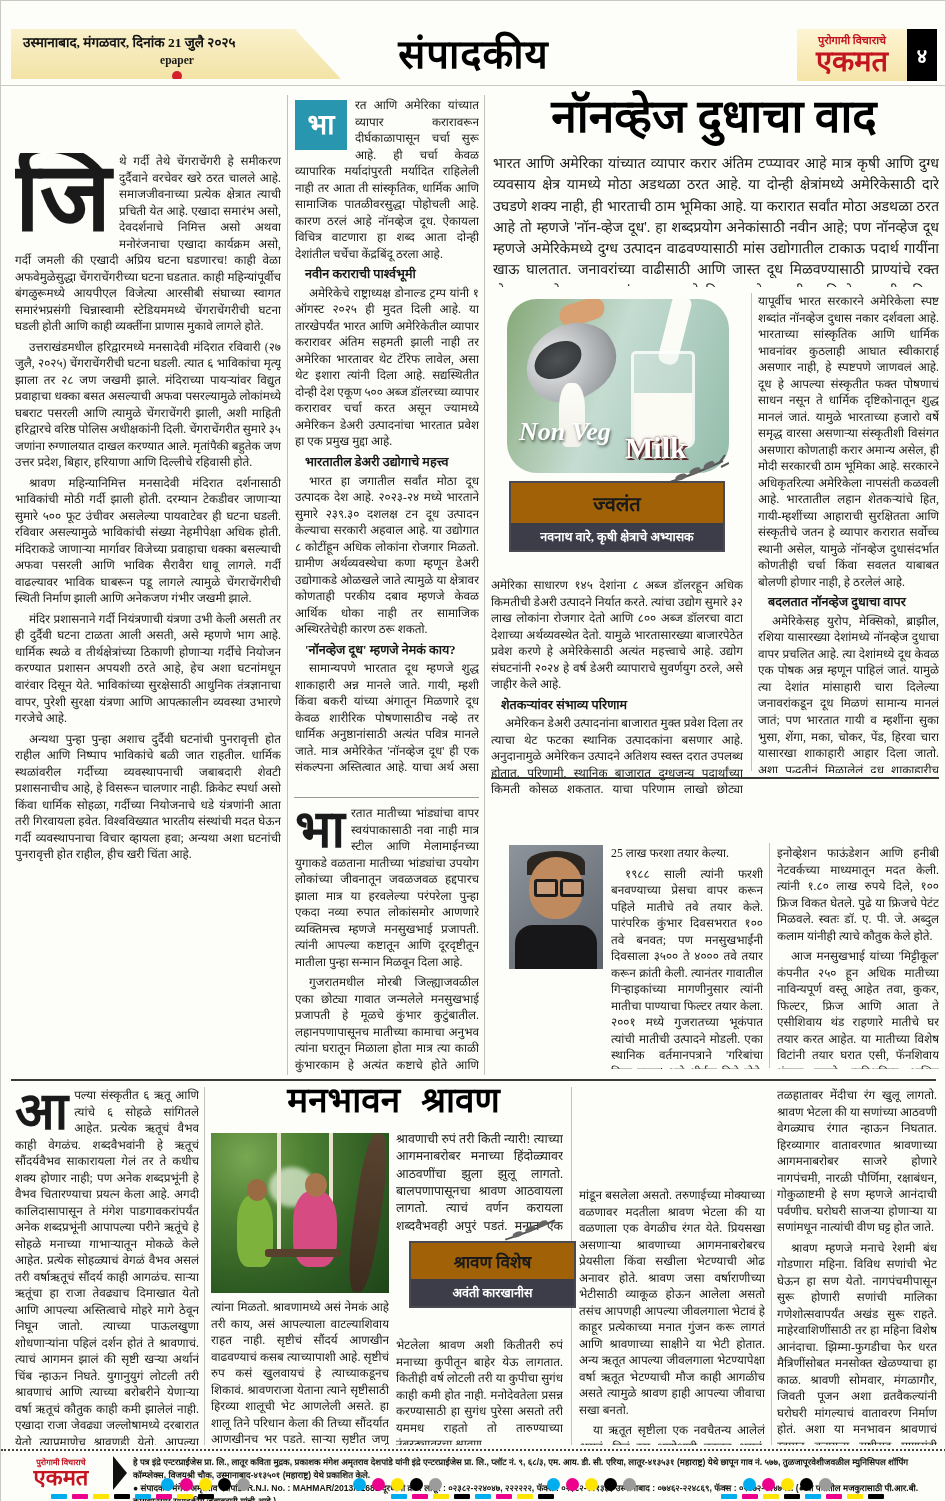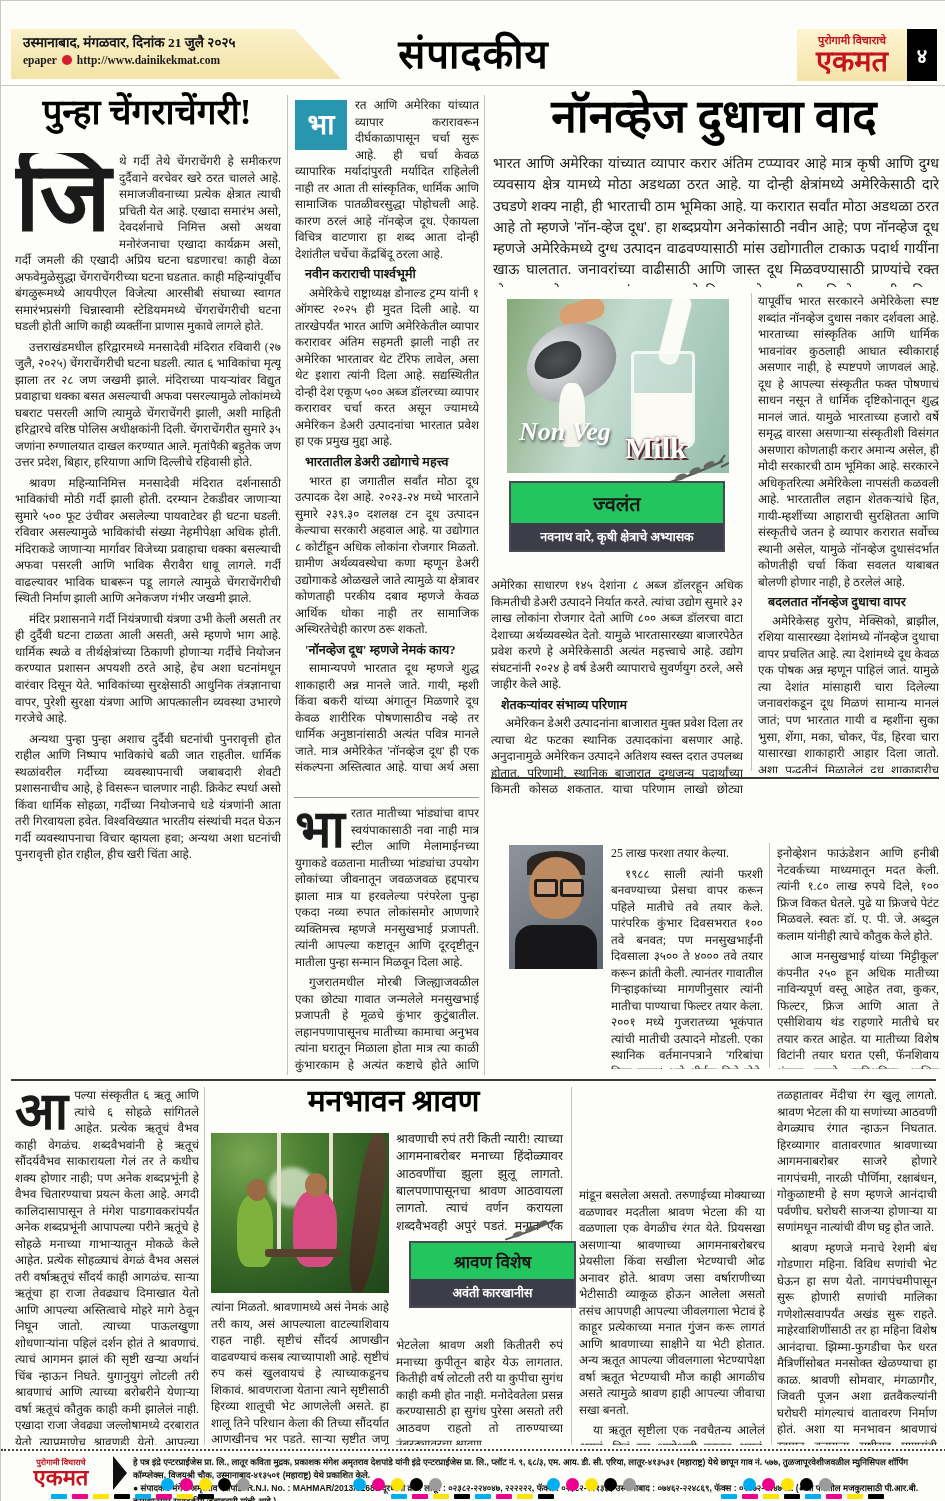--- a/index.html
+++ b/index.html
@@ -7,47 +7,47 @@
         font-family:"Liberation Serif","DejaVu Sans",serif;color:#1a1a1a;overflow:hidden;
         border:1px solid #c9c9c3;}
   .abs{position:absolute;}
   .rule-v{position:absolute;width:1px;background:#c2c2ba;}
   .rule-h{position:absolute;height:1px;background:#9a9a92;}
   .rule-h.thick{height:2px;background:#3a3a36;}
   
   .hdr-left{left:10px;top:28px;width:330px;height:50px;background:linear-gradient(#faf1cc,#f3e3a6);
             clip-path:polygon(0 0,86% 0,100% 100%,0 100%);padding:4px 10px 0 12px;box-sizing:border-box;}
   .dateline{font-size:13.5px;font-weight:bold;color:#111;}
-  .epaper-row{font-size:11.5px;font-weight:bold;margin-top:3px;display:flex;align-items:center;gap:5px;}
+  .epaper-row{font-size:11.5px;font-weight:bold;margin-top:3px;display:flex;align-items:center;gap:5px;flex-direction:column;}
   .epaper-dot{width:10px;height:10px;border-radius:50%;background:#d41f2c;display:inline-block;}
   .section-title{left:300px;top:24px;width:345px;text-align:center;font-size:40px;font-weight:bold;color:#000;letter-spacing:1px;}
   .masthead{left:796px;top:28px;width:110px;height:52px;background:linear-gradient(#fdf4d2,#f5e4a8);
             text-align:center;padding-top:3px;box-sizing:border-box;}
   .masthead .tag{font-size:11px;font-weight:bold;color:#c41420;}
   .masthead .name{font-size:29px;font-weight:bold;color:#c41420;line-height:1;}
   .pagenum{left:906px;top:28px;width:30px;height:52px;background:#000;color:#fff;display:flex;align-items:center;justify-content:center;font-size:20px;font-weight:bold;}
   
   .headline{font-weight:bold;color:#000;text-align:center;line-height:1.05;}
   
   .body-col{font-size:11.8px;line-height:1.4;text-align:justify;overflow:hidden;}
   .body-col p{margin:0 0 4px 0;text-indent:14px;}
   .body-col p.noindent{text-indent:0;}
   .subhead{font-weight:bold;font-size:12.6px;margin:3px 0 1px 10px;text-indent:0;}
   .intro{font-size:14.2px;line-height:1.5;text-align:justify;overflow:hidden;font-weight:500;}
   .dropcap-big{float:left;font-size:96px;line-height:.78;font-weight:bold;margin:8px 8px 0 0;}
   .dropcap-box{float:left;width:52px;height:50px;background:#2796ae;color:#fff;display:flex;align-items:center;justify-content:center;
                font-size:28px;font-weight:bold;margin:3px 8px 2px 0;}
   .dropcap-med{float:left;font-size:52px;line-height:.8;font-weight:bold;margin:4px 6px 0 0;}
   
-  .panel{border:2px solid #4a4a52;background:#22c55e;box-sizing:border-box;}
+  .panel{border:2px solid #4a4a52;background:#a16207;box-sizing:border-box;}
   .panel .ptitle{text-align:center;font-size:20px;font-weight:bold;padding:7px 0 6px;}
   .panel .pstrip{background:#3d3d4a;color:#fff;text-align:center;font-size:12.5px;font-weight:bold;padding:5px 3px;}
   .leaf-svg{position:absolute;}
   
-  .milk-img{background:linear-gradient(110deg,#86a878 0%,#c5dcd2 45%,#93bcab 100%);overflow:hidden;}
+  .milk-img{background:linear-gradient(110deg,#86a878 0%,#c5dcd2 45%,#93bcab 100%);overflow:hidden;border-radius:30px;}
   .bucket{position:absolute;left:18px;top:26px;width:92px;height:74px;border-radius:50% 50% 46% 46%;
           background:radial-gradient(circle at 35% 35%,#efefef,#9fa3a6 70%,#6f7376);transform:rotate(-28deg);}
   .bucket-hole{position:absolute;left:26px;top:44px;width:50px;height:34px;border-radius:50%;background:radial-gradient(#4e5254,#2e3234);transform:rotate(-28deg);}
   .hand{position:absolute;left:52px;top:2px;width:46px;height:22px;border-radius:12px;background:#d9a071;transform:rotate(-18deg);}
   .pour1{position:absolute;left:52px;top:84px;width:26px;height:64px;background:linear-gradient(#fdfdf8,#f2f2ea);border-radius:40% 40% 30% 30%;}
   .glass{position:absolute;right:34px;top:52px;width:58px;height:92px;border:3px solid rgba(255,255,255,.75);border-radius:5px 5px 10px 10px;background:rgba(230,240,238,.35);}
   .glass-milk{position:absolute;left:0;right:0;bottom:0;height:58%;background:#fbfbf4;border-radius:0 0 7px 7px;}
   .pour2{position:absolute;right:44px;top:-4px;width:20px;height:70px;background:#fcfcf6;border-radius:8px;transform:rotate(14deg);}
   .milk-label1{position:absolute;left:12px;bottom:26px;font-size:26px;font-weight:bold;color:#fff;font-style:italic;text-shadow:1px 2px 3px rgba(0,0,0,.55);}
   .milk-label2{position:absolute;left:118px;bottom:8px;font-size:30px;font-weight:bold;color:#fff;text-shadow:0 0 3px #5e2b2b,2px 2px 0 #5e2b2b;}
@@ -114,21 +114,20 @@
   <div class="rule-h" style="left:0;top:84px;width:945px;background:#c8c8c0;"></div>
 
   <div class="rule-v" style="left:286px;top:94px;height:980px;"></div>
   <div class="rule-v" style="left:483px;top:94px;height:980px;"></div>
   <div class="rule-v" style="left:750px;top:292px;height:478px;"></div>
   <div class="rule-v" style="left:768px;top:842px;height:225px;"></div>
   <div class="rule-v" style="left:203px;top:1086px;height:358px;"></div>
   <div class="rule-v" style="left:570px;top:1086px;height:358px;"></div>
   <div class="rule-v" style="left:770px;top:1188px;height:256px;"></div>
 
-  <div class="abs headline" style="left:12px;top:94px;width:268px;font-size:35px;">पुन्हा चेंगराचेंगरी!</div>
   <div class="abs body-col" style="left:14px;top:152px;width:266px;height:920px;">
     <span class="dropcap-big">जि</span>
     <p class="noindent">थे गर्दी तेथे चेंगराचेंगरी हे समीकरण दुर्दैवाने वरचेवर खरे ठरत चालले आहे. समाजजीवनाच्या प्रत्येक क्षेत्रात त्याची प्रचिती येत आहे. एखादा समारंभ असो, देवदर्शनाचे निमित्त असो अथवा मनोरंजनाचा एखादा कार्यक्रम असो, गर्दी जमली की एखादी अप्रिय घटना घडणारच! काही वेळा अफवेमुळेसुद्धा चेंगराचेंगरीच्या घटना घडतात. काही महिन्यांपूर्वीच बंगळुरूमध्ये आयपीएल विजेत्या आरसीबी संघाच्या स्वागत समारंभप्रसंगी चिन्नास्वामी स्टेडियममध्ये चेंगराचेंगरीची घटना घडली होती आणि काही व्यक्तींना प्राणास मुकावे लागले होते.</p>
     <p>उत्तराखंडमधील हरिद्वारमध्ये मनसादेवी मंदिरात रविवारी (२७ जुलै, २०२५) चेंगराचेंगरीची घटना घडली. त्यात ६ भाविकांचा मृत्यू झाला तर २८ जण जखमी झाले. मंदिराच्या पायऱ्यांवर विद्युत प्रवाहाचा धक्का बसत असल्याची अफवा पसरल्यामुळे लोकांमध्ये घबराट पसरली आणि त्यामुळे चेंगराचेंगरी झाली, अशी माहिती हरिद्वारचे वरिष्ठ पोलिस अधीक्षकांनी दिली. चेंगराचेंगरीत सुमारे ३५ जणांना रुग्णालयात दाखल करण्यात आले. मृतांपैकी बहुतेक जण उत्तर प्रदेश, बिहार, हरियाणा आणि दिल्लीचे रहिवासी होते.</p>
     <p>श्रावण महिन्यानिमित्त मनसादेवी मंदिरात दर्शनासाठी भाविकांची मोठी गर्दी झाली होती. दरम्यान टेकडीवर जाणाऱ्या सुमारे ५०० फूट उंचीवर असलेल्या पायवाटेवर ही घटना घडली. रविवार असल्यामुळे भाविकांची संख्या नेहमीपेक्षा अधिक होती. मंदिराकडे जाणाऱ्या मार्गावर विजेच्या प्रवाहाचा धक्का बसल्याची अफवा पसरली आणि भाविक सैरावैरा धावू लागले. गर्दी वाढल्यावर भाविक घाबरून पडू लागले त्यामुळे चेंगराचेंगरीची स्थिती निर्माण झाली आणि अनेकजण गंभीर जखमी झाले.</p>
     <p>मंदिर प्रशासनाने गर्दी नियंत्रणाची यंत्रणा उभी केली असती तर ही दुर्दैवी घटना टाळता आली असती, असे म्हणणे भाग आहे. धार्मिक स्थळे व तीर्थक्षेत्रांच्या ठिकाणी होणाऱ्या गर्दीचे नियोजन करण्यात प्रशासन अपयशी ठरते आहे, हेच अशा घटनांमधून वारंवार दिसून येते. भाविकांच्या सुरक्षेसाठी आधुनिक तंत्रज्ञानाचा वापर, पुरेशी सुरक्षा यंत्रणा आणि आपत्कालीन व्यवस्था उभारणे गरजेचे आहे.</p>
     <p>अन्यथा पुन्हा पुन्हा अशाच दुर्दैवी घटनांची पुनरावृत्ती होत राहील आणि निष्पाप भाविकांचे बळी जात राहतील. धार्मिक स्थळांवरील गर्दीच्या व्यवस्थापनाची जबाबदारी शेवटी प्रशासनाचीच आहे, हे विसरून चालणार नाही. क्रिकेट स्पर्धा असो किंवा धार्मिक सोहळा, गर्दीच्या नियोजनाचे धडे यंत्रणांनी आता तरी गिरवायला हवेत. विश्वविख्यात भारतीय संस्थांची मदत घेऊन गर्दी व्यवस्थापनाचा विचार व्हायला हवा; अन्यथा अशा घटनांची पुनरावृत्ती होत राहील, हीच खरी चिंता आहे.</p>
   </div>
 
   <div class="abs headline" style="left:488px;top:92px;width:450px;font-size:46px;">नॉनव्हेज दुधाचा वाद</div>
@@ -211,21 +210,21 @@
 
   </div>
 
   <div class="rule-h thick" style="left:10px;top:1078px;width:925px;"></div>
 
   <div class="abs body-col" style="left:14px;top:1086px;width:184px;height:358px;">
     <span class="dropcap-med">आ</span>
     <p class="noindent">पल्या संस्कृतीत ६ ऋतू आणि त्यांचे ६ सोहळे सांगितले आहेत. प्रत्येक ऋतूचं वैभव काही वेगळंच. शब्दवैभवांनी हे ऋतूचं सौंदर्यवैभव साकारायला गेलं तर ते कधीच शक्य होणार नाही; पण अनेक शब्दप्रभूंनी हे वैभव चितारण्याचा प्रयत्न केला आहे. अगदी कालिदासापासून ते मंगेश पाडगावकरांपर्यंत अनेक शब्दप्रभूंनी आपापल्या परीने ऋतूंचे हे सोहळे मनाच्या गाभाऱ्यातून मोकळे केले आहेत. प्रत्येक सोहळ्याचं वेगळं वैभव असलं तरी वर्षाऋतूचं सौंदर्य काही आगळंच. साऱ्या ऋतूंचा हा राजा तेवढ्याच दिमाखात येतो आणि आपल्या अस्तित्वाचे मोहरे मागे ठेवून निघून जातो. त्याच्या पाऊलखुणा शोधणाऱ्यांना पहिलं दर्शन होतं ते श्रावणाचं. त्याचं आगमन झालं की सृष्टी खऱ्या अर्थानं चिंब न्हाऊन निघते. युगानुयुगं लोटली तरी श्रावणाचं आणि त्याच्या बरोबरीने येणाऱ्या वर्षा ऋतूचं कौतुक काही कमी झालेलं नाही. एखादा राजा जेवढ्या जल्लोषामध्ये दरबारात येतो त्याप्रमाणेच श्रावणही येतो. आपल्या आगमनाने तो रसिकांना झपाटून टाकतो. श्रावणाच्या आगमनाबरोबर ज्याच्या डोळ्यांत आणि चेहऱ्यावर आनंदाच्या लाटा उमटत नाहीत तो रसिकच नव्हे. आज इतर गोष्टींबरोबरच निसर्गही बदलल्याच्या गप्पा अनेक जण करतात; पण श्रावण मात्र आपलं रुप वर्षानुवर्षं ठेवून आहे. निसर्ग किती का बदलेना; आपण बदलायचं नाही असं जणू श्रावणाने ठरवूनच असावं.</p>
   </div>
 
-  <div class="abs headline" style="left:220px;top:1084px;width:345px;font-size:30px;">मनभावन श्रावण</div>
+  <div class="abs headline" style="left:220px;top:1084px;width:345px;font-size:35px;font-family:Liberation Mono, monospace;">मनभावन श्रावण</div>
 
   <div class="abs swing" style="left:210px;top:1132px;width:178px;height:160px;">
     <div class="sw-sky"></div>
     <div class="sw-trunk"></div>
     <div class="sw-rope1"></div>
     <div class="sw-rope2"></div>
     <div class="fig-green"></div>
     <div class="fig-green-head"></div>
     <div class="fig-pink"></div>
     <div class="fig-pink-head"></div>
@@ -244,21 +243,21 @@
     <path d="M4 30 Q30 22 60 8" stroke="#555" stroke-width="2" fill="none"></path>
     <ellipse cx="18" cy="24" rx="6" ry="3" fill="#666" transform="rotate(-20 18 24)"></ellipse>
     <ellipse cx="32" cy="18" rx="6" ry="3" fill="#666" transform="rotate(-25 32 18)"></ellipse>
     <ellipse cx="46" cy="12" rx="6" ry="3" fill="#666" transform="rotate(-30 46 12)"></ellipse>
   </svg>
   <div class="abs panel" style="left:408px;top:1240px;width:167px;">
     <div class="ptitle" style="font-size:17px;">श्रावण विशेष</div>
     <div class="pstrip">अवंती कारखानीस</div>
   </div>
   <div class="abs body-col" style="left:395px;top:1336px;width:167px;height:108px;">
-    <p class="noindent">भेटलेला श्रावण अशी कितीतरी रुपं मनाच्या कुपीतून बाहेर येऊ लागतात. कितीही वर्ष लोटली तरी या कुपीचा सुगंध काही कमी होत नाही. मनोदेवतेला प्रसन्न करण्यासाठी हा सुगंध पुरेसा असतो तरी आठवण राहतो तो तारुण्याच्या उंबरठ्यावरचा श्रावण.</p>
+    <p class="noindent">भेटलेला श्रावण अशी कितीतरी रुपं मनाच्या कुपीतून बाहेर येऊ लागतात. कितीही वर्ष लोटली तरी या कुपीचा सुगंध काही कमी होत नाही. मनोदेवतेला प्रसन्न करण्यासाठी हा सुगंध पुरेसा असतो तरी यममध राहतो तो तारुण्याच्या उंबरठ्यावरचा श्रावण.</p>
   </div>
 
 
   <div class="abs body-col" style="left:578px;top:1186px;width:186px;height:258px;">
     <p class="noindent">मांडून बसलेला असतो. तरुणाईच्या मोक्याच्या वळणावर मदतीला श्रावण भेटला की या वळणाला एक वेगळीच रंगत येते. प्रियसखा असणाऱ्या श्रावणाच्या आगमनाबरोबरच प्रेयसीला किंवा सखीला भेटण्याची ओढ अनावर होते. श्रावण जसा वर्षाराणीच्या भेटीसाठी व्याकूळ होऊन आलेला असतो तसंच आपणही आपल्या जीवलगाला भेटावं हे काहूर प्रत्येकाच्या मनात गुंजन करू लागतं आणि श्रावणाच्या साक्षीने या भेटी होतात. अन्य ऋतूत आपल्या जीवलगाला भेटण्यापेक्षा वर्षा ऋतूत भेटण्याची मौज काही आगळीच असते त्यामुळे श्रावण हाही आपल्या जीवाचा सखा बनतो.</p>
     <p>या ऋतूत सृष्टीला एक नवचैतन्य आलेलं असतं. तिचं रुप क्षणोक्षणी बदलत असतं. रिमझीम बरसणाऱ्या सरींनी श्रावण या रुपात आणखी भर घालत असतो. सारं आभाळ त्याचं आणि सृष्टीचं हे देखणं रुप निरखित असतं. त्यांच्या रुपाचं कौतुक करावंसं वाटलं की, वरुणराजा रिमझीम सरींचा नजराणा त्यांच्यासाठी पाठवत असतो.</p>
   </div>
 
   <div class="abs body-col" style="left:776px;top:1086px;width:160px;height:358px;">
     <p class="noindent">तळहातावर मेंदीचा रंग खुलू लागतो. श्रावण भेटला की या सणांच्या आठवणी वेगळ्याच रंगात न्हाऊन निघतात. हिरव्यागार वातावरणात श्रावणाच्या आगमनाबरोबर साजरे होणारे नागपंचमी, नारळी पौर्णिमा, रक्षाबंधन, गोकुळाष्टमी हे सण म्हणजे आनंदाची पर्वणीच. घरोघरी साजऱ्या होणाऱ्या या सणांमधून नात्यांची वीण घट्ट होत जाते.</p>

